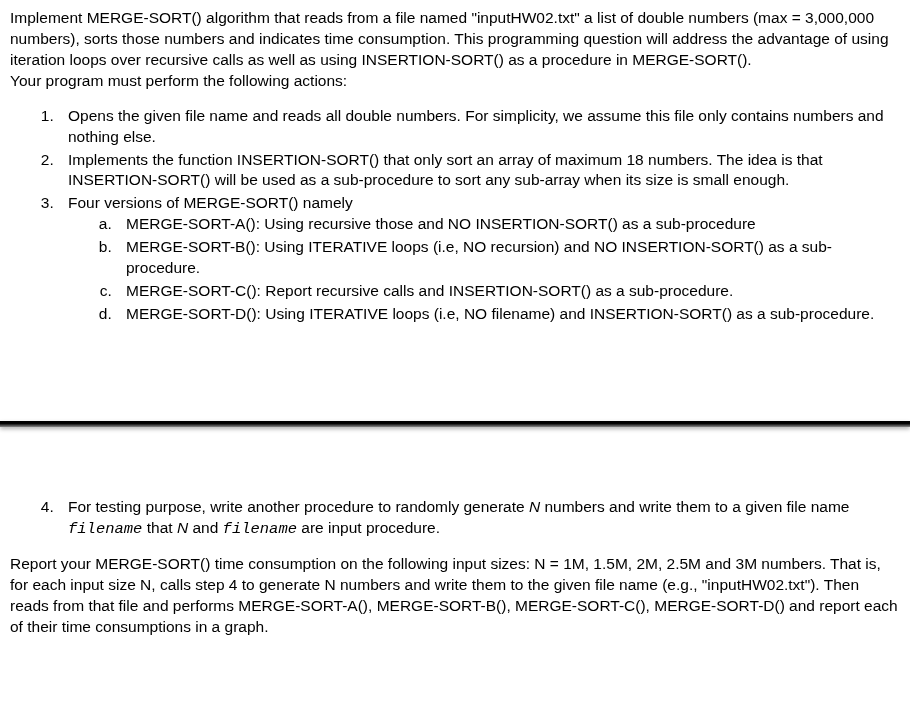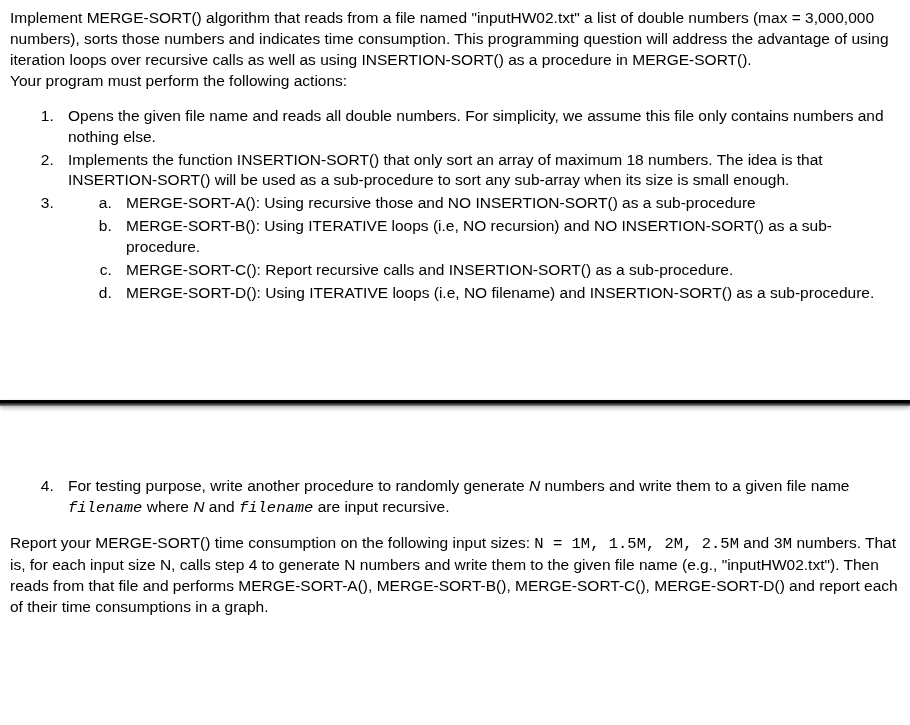--- a/index.html
+++ b/index.html
@@ -51,21 +51,21 @@
       height: 70px;
     }
     ol.cont-list {
       padding-left: 48px;
       margin-bottom: 14px;
     }
     ol.cont-list > li {
       padding-left: 10px;
     }
     .mono {
-      font-family: Liberation Mono, monospace;
+      font-family: Liberation Sans, sans-serif;
     }
     .italic-mono {
       font-family: 'Courier New', Courier, monospace;
       font-style: italic;
     }
     .italic {
       font-style: italic;
     }
     li::marker {
       font-weight: normal;
@@ -83,20 +83,21 @@
 </div>
 
 <ol class="main-list">
   <li>
     <span>Opens the given file name and reads all double numbers. For simplicity, we assume this file only contains numbers and nothing else.</span>
   </li>
   <li>
     <span>Implements the function INSERTION-SORT() that only sort an array of maximum 18 numbers. The idea is that INSERTION-SORT() will be used as a sub-procedure to sort any sub-array when its size is small enough.</span>
   </li>
   <li>
+    <span>Four versions of MERGE-SORT() namely</span>
     <ol class="sub-list">
       <li>
         <span>MERGE-SORT-A(): Using recursive those and NO INSERTION-SORT() as a sub-procedure</span>
       </li>
       <li>
         <span>MERGE-SORT-B(): Using ITERATIVE loops (i.e, NO recursion) and NO INSERTION-SORT() as a sub-procedure.</span>
       </li>
       <li>
         <span>MERGE-SORT-C(): Report recursive calls and INSERTION-SORT() as a sub-procedure.</span>
       </li>
@@ -106,19 +107,19 @@
     </ol>
   </li>
 </ol>
 
 <div class="spacer"></div>
 <div class="divider"></div>
 <div class="spacer2"></div>
 
 <ol class="cont-list" start="4">
   <li>
-    <span>For testing purpose, write another procedure to randomly generate </span><span class="italic">N</span><span> numbers and write them to a given file name </span><span class="italic-mono">filename</span><span> where </span><span class="italic">N</span><span> and </span><span class="italic-mono">filename</span><span> are input recursive.</span>
+    <span>For testing purpose, write another procedure to randomly generate </span><span class="italic">N</span><span> numbers and write them to a given file name </span><span class="italic-mono">filename</span><span> that </span><span class="italic">N</span><span> and </span><span class="italic-mono">filename</span><span> are input procedure.</span>
   </li>
 </ol>
 
 <div class="para">
   <span>Report your MERGE-SORT() time consumption on the following input sizes: </span><span class="mono">N = 1M, 1.5M, 2M, 2.5M</span><span> and </span><span class="mono">3M</span><span> numbers. That is, for each input size N, calls step 4 to generate N numbers and write them to the given file name (e.g., "inputHW02.txt"). Then reads from that file and performs MERGE-SORT-A(), MERGE-SORT-B(), MERGE-SORT-C(), MERGE-SORT-D() and report each of their time consumptions in a graph.</span>
 </div>
 
 </body></html>

